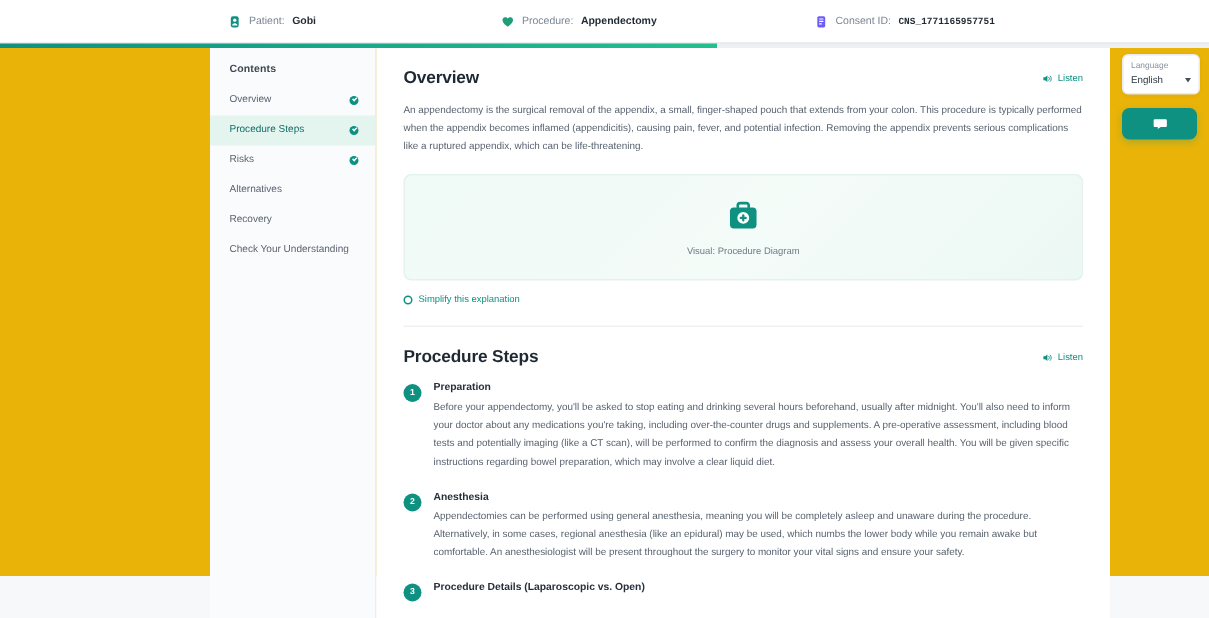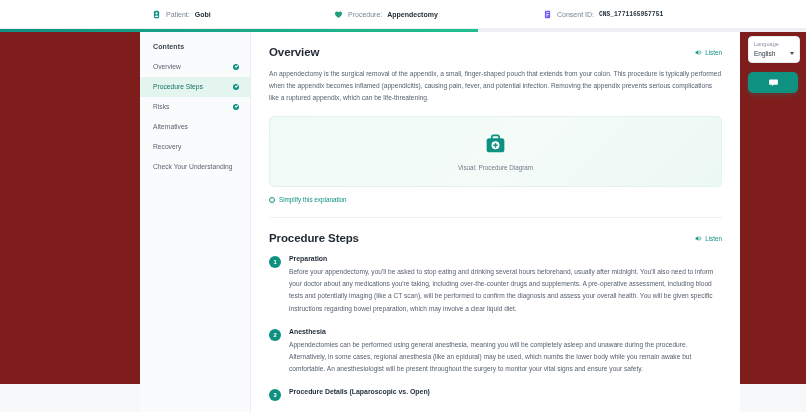--- a/index.html
+++ b/index.html
@@ -2,21 +2,21 @@
 <html><head>
 <meta charset="utf-8">
 <style>
   * { box-sizing: border-box; margin: 0; padding: 0; }
   html, body {
     width: 806px; height: 412px;
     font-family: "Liberation Sans", sans-serif;
     background: #f7f8fa;
     overflow: hidden;
   }
-  .app { position: relative; width: 806px; height: 384px; background: #7f1d1d; }
+  .app { position: relative; width: 806px; height: 384px; background: #eab308; }
 
   
   .topbar {
     position: absolute; top: 0; left: 0; width: 806px; height: 29px;
     background: #ffffff;
     border-bottom: 1px solid #eceef1;
     display: flex; align-items: center;
   }
   .meta {
     position: absolute; top: 0; height: 29px;

